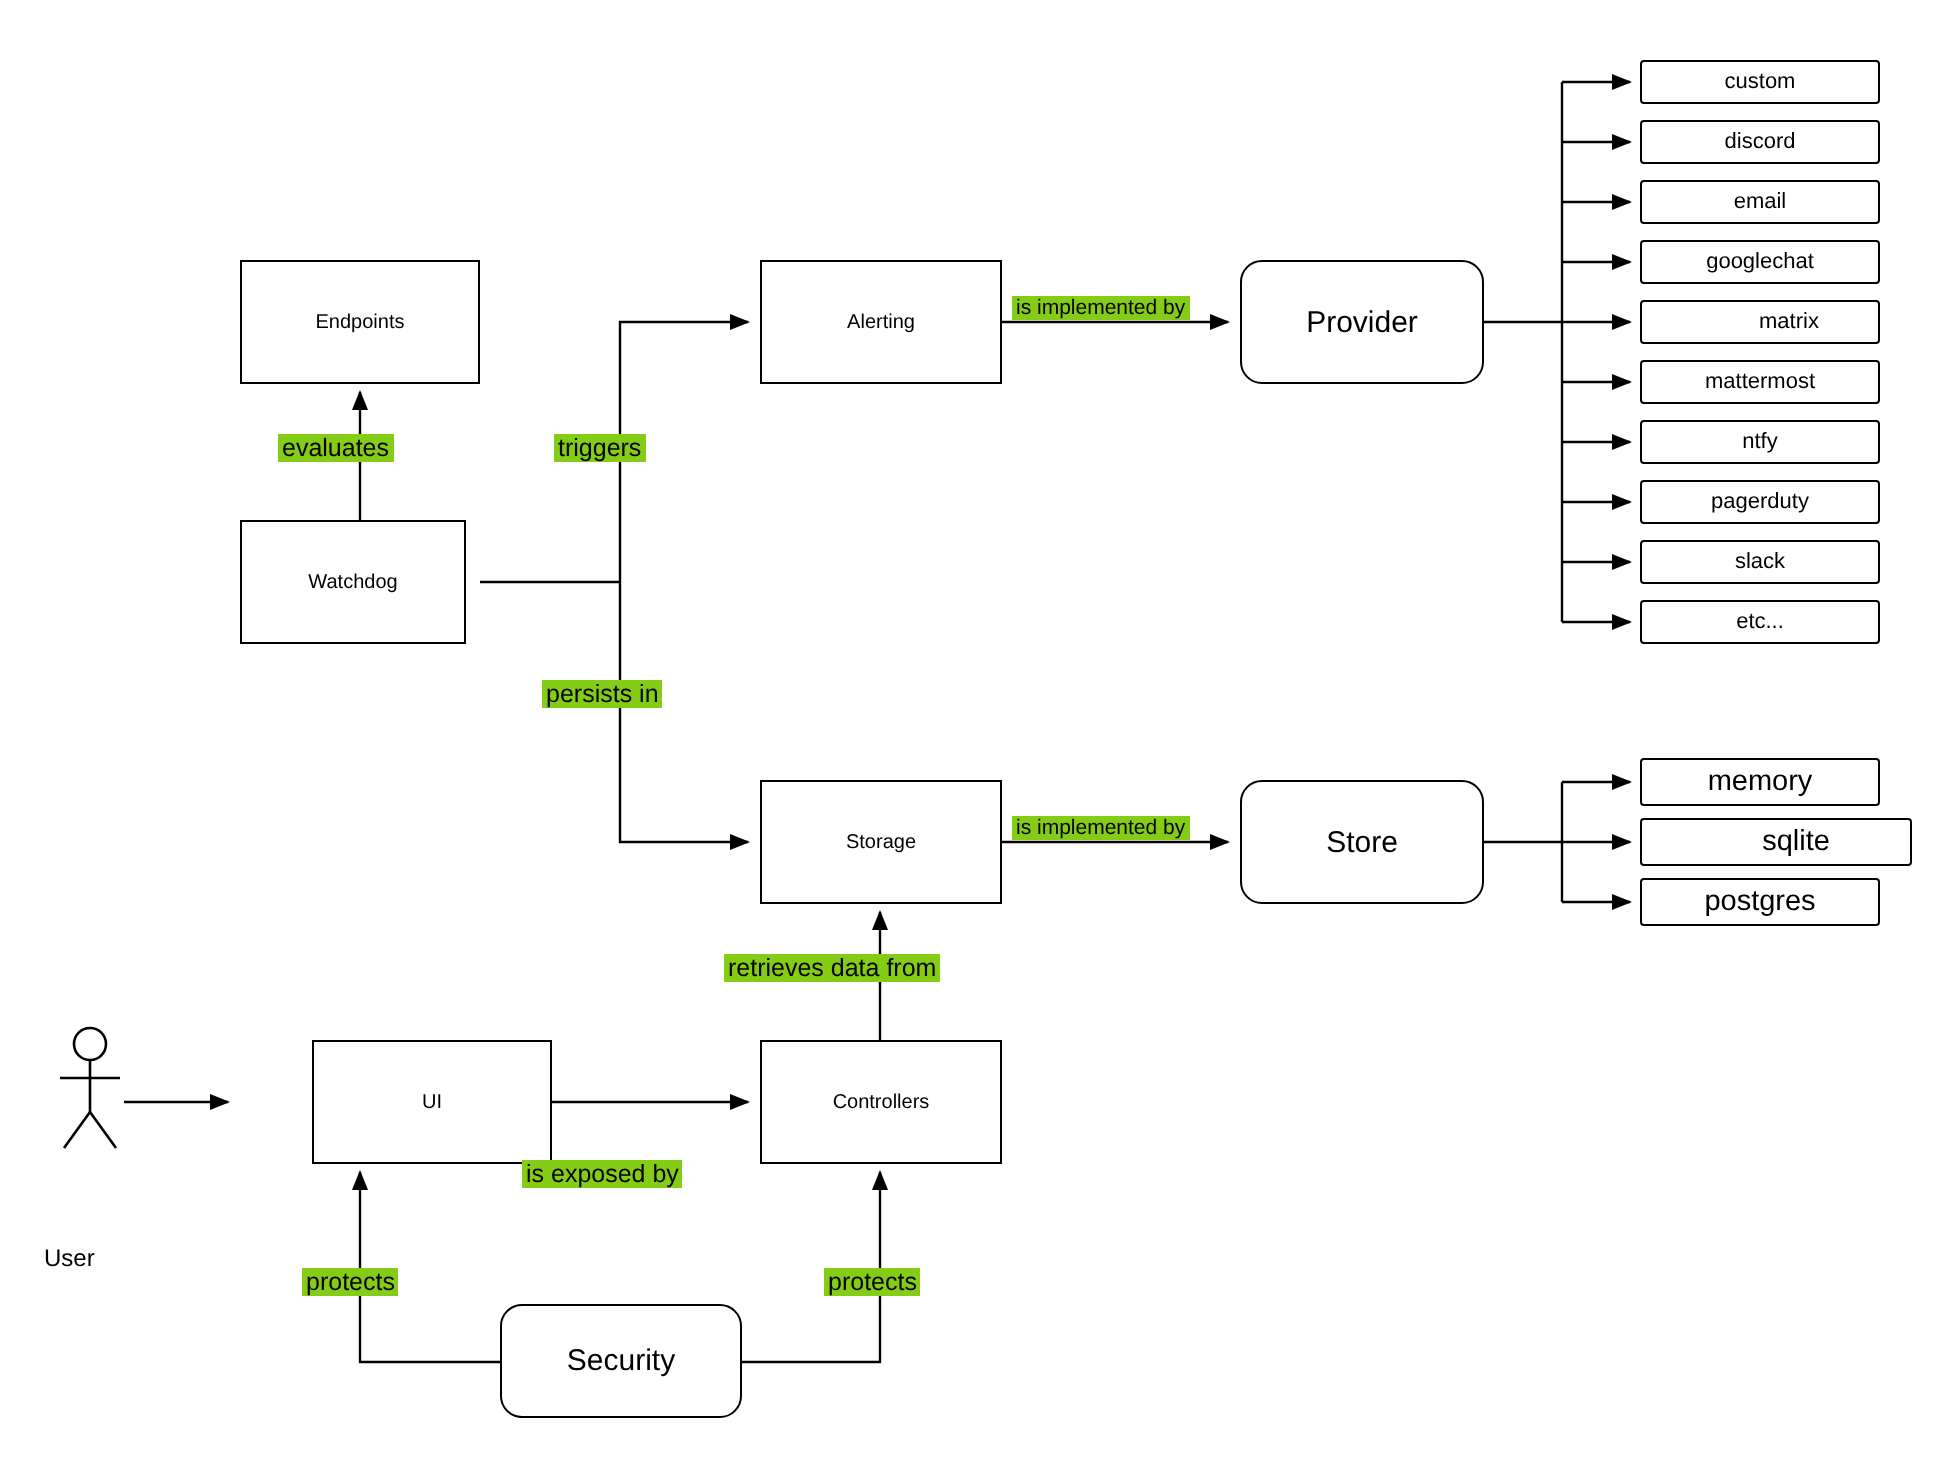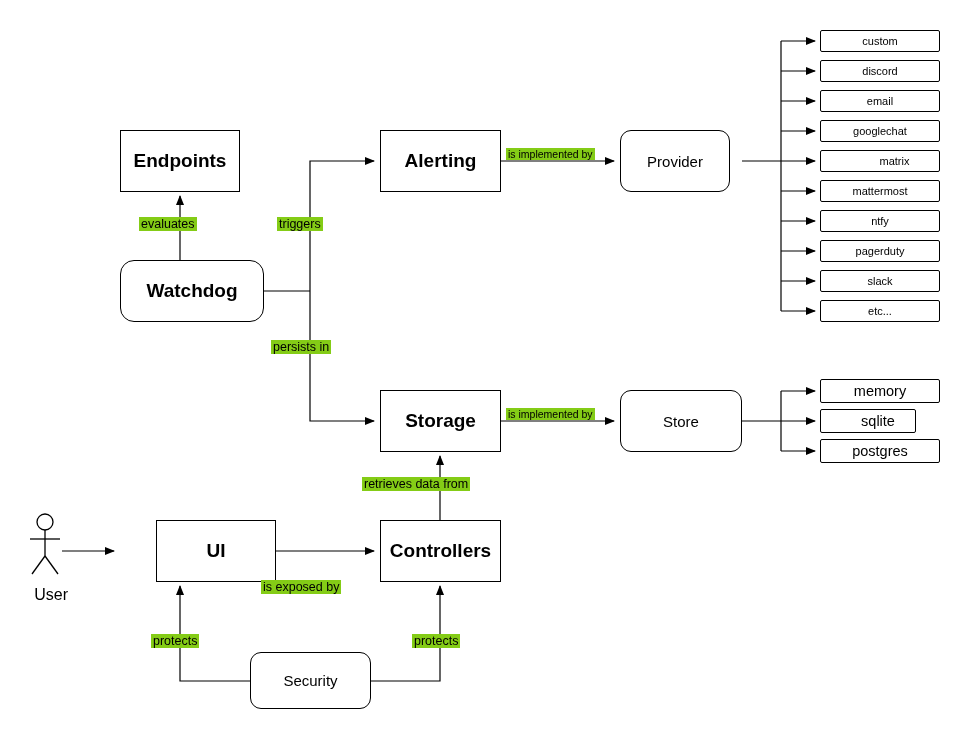--- a/index.html
+++ b/index.html
@@ -24,22 +24,22 @@
     border: 1px solid #000000;
     background: #ffffff;
     display: flex;
     align-items: center;
     justify-content: center;
     text-align: center;
     font-size: 15px;
     color: #000000;
   }
   .node.bold {
-    font-weight: bold;
-    font-size: 19px;
+    font-weight: normal;
+    font-size: 10px;
   }
   .node.rounded {
     border-radius: 11px;
   }
   .node.small {
     font-size: 11px;
     border-radius: 2px;
   }
   .node.medium {
     font-size: 14.5px;
@@ -51,24 +51,25 @@
     color: #000000;
     white-space: nowrap;
     background: #84cc16;
     padding: 0 2px;
   }
   .edge-label.tiny {
     font-size: 10.5px;
   }
   .actor-label {
     position: absolute;
-    font-size: 16px;
+    font-size: 12px;
     color: #000000;
     white-space: nowrap;
-    text-align: right;
+    text-align: left;
+    margin-top: 36px;
   }
   svg.wires {
     position: absolute;
     left: 0;
     top: 0;
     width: 972px;
     height: 741px;
     pointer-events: none;
   }
   svg.actor {
@@ -133,25 +134,25 @@
     <circle cx="21" cy="10" r="8" fill="#ffffff" stroke="#000000" stroke-width="1.3"></circle>
     <line x1="21" y1="18" x2="21" y2="44" stroke="#000000" stroke-width="1.3"></line>
     <line x1="6" y1="27" x2="36" y2="27" stroke="#000000" stroke-width="1.3"></line>
     <line x1="21" y1="44" x2="8" y2="62" stroke="#000000" stroke-width="1.3"></line>
     <line x1="21" y1="44" x2="34" y2="62" stroke="#000000" stroke-width="1.3"></line>
   </svg>
   <div class="actor-label" style="left:22px; top:586px; width:46px;">User</div>
 
   <div class="node bold" style="left:120px; top:130px; width:120px; height:62px;">Endpoints</div>
 
-  <div class="node bold" style="left:120px; top:260px; width:144px; height:62px;border-radius:14px;">Watchdog</div>
+  <div class="node bold" style="left:120px; top:260px; width:113px; height:62px;">Watchdog</div>
 
   <div class="node bold" style="left:380px; top:130px; width:121px; height:62px;">Alerting</div>
 
-  <div class="node rounded" style="left:620px; top:130px; width:110px; height:62px;">Provider</div>
+  <div class="node rounded" style="left:620px; top:130px; width:122px; height:62px;">Provider</div>
 
   <div class="node bold" style="left:380px; top:390px; width:121px; height:62px;">Storage</div>
 
   <div class="node rounded" style="left:620px; top:390px; width:122px; height:62px;">Store</div>
 
   <div class="node bold" style="left:120px; top:520px; width:120px; height:62px;margin-left:36px;">UI</div>
 
   <div class="node bold" style="left:380px; top:520px; width:121px; height:62px;">Controllers</div>
 
   <div class="node rounded" style="left:250px; top:652px; width:121px; height:57px;">Security</div>
@@ -161,21 +162,21 @@
   <div class="node small" style="left:820px; top:90px; width:120px; height:22px;">email</div>
   <div class="node small" style="left:820px; top:120px; width:120px; height:22px;">googlechat</div>
   <div class="node small" style="left:820px; top:150px; width:120px; height:22px;padding-left:29px;">matrix</div>
   <div class="node small" style="left:820px; top:180px; width:120px; height:22px;">mattermost</div>
   <div class="node small" style="left:820px; top:210px; width:120px; height:22px;text-align:right;">ntfy</div>
   <div class="node small" style="left:820px; top:240px; width:120px; height:22px;">pagerduty</div>
   <div class="node small" style="left:820px; top:270px; width:120px; height:22px;">slack</div>
   <div class="node small" style="left:820px; top:300px; width:120px; height:22px;">etc...</div>
 
   <div class="node medium" style="left:820px; top:379px; width:120px; height:24px;">memory</div>
-  <div class="node medium" style="left:820px; top:409px; width:96px; height:24px;padding-left:20px;">sqlite</div>
+  <div class="node medium" style="left:820px; top:409px; width:136px; height:24px;padding-left:20px;">sqlite</div>
   <div class="node medium" style="left:820px; top:439px; width:120px; height:24px;">postgres</div>
 
   <div class="edge-label" style="left:139px; top:217px;">evaluates</div>
   <div class="edge-label" style="left:277px; top:217px;">triggers</div>
   <div class="edge-label" style="left:271px; top:340px;">persists in</div>
   <div class="edge-label tiny" style="left:506px; top:148px;">is implemented by</div>
   <div class="edge-label tiny" style="left:506px; top:408px;">is implemented by</div>
   <div class="edge-label" style="left:362px; top:477px;">retrieves data from</div>
   <div class="edge-label" style="left:261px; top:534px;margin-top:46px;">is exposed by</div>
   <div class="edge-label" style="left:151px; top:634px;">protects</div>

